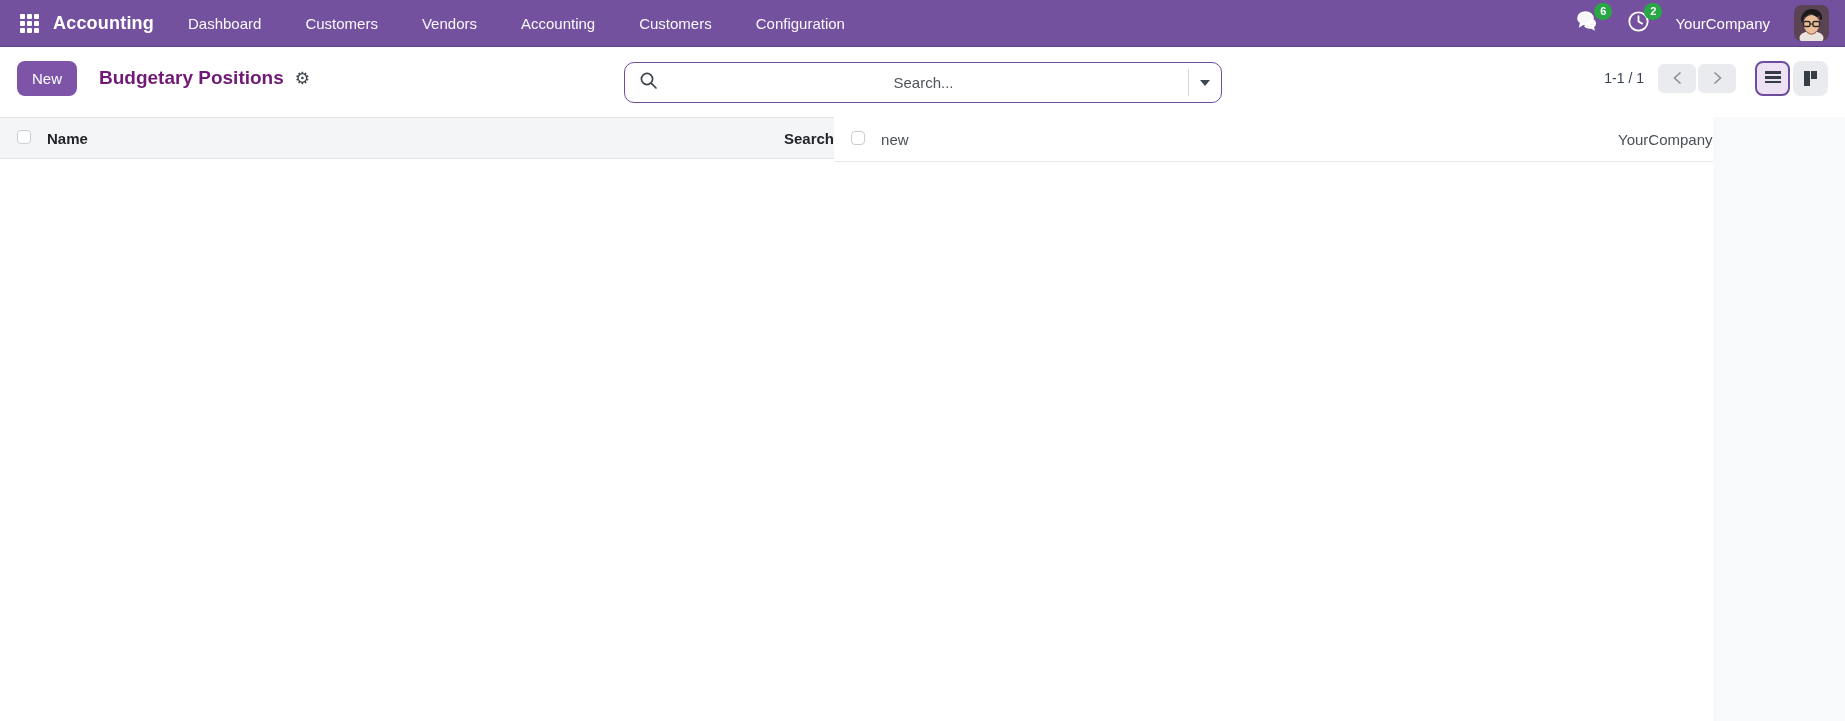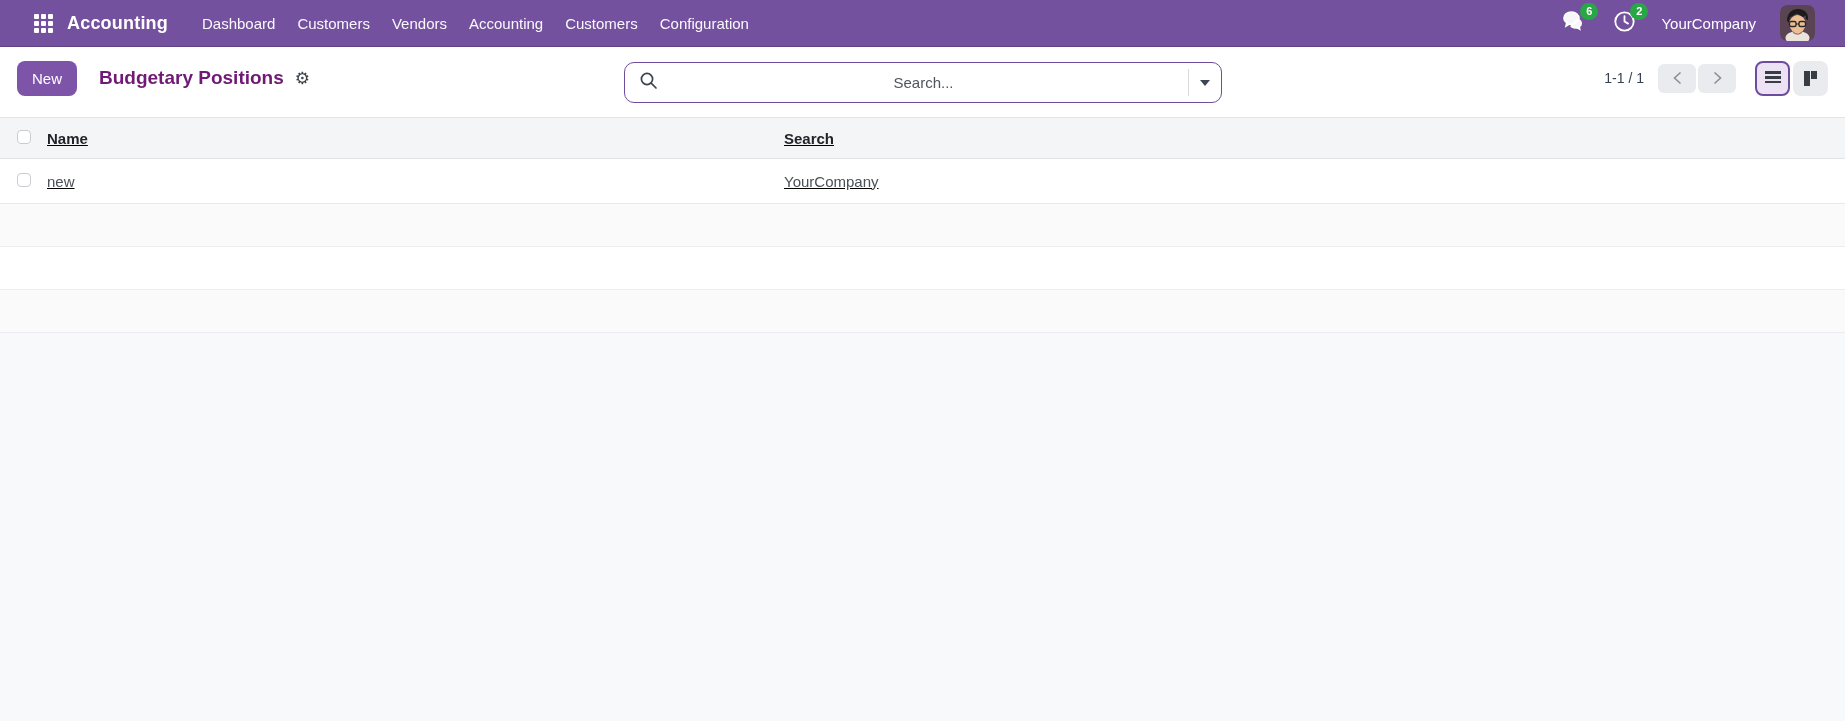--- a/index.html
+++ b/index.html
@@ -10,27 +10,27 @@
     --switcher-active-bg:#ece2f3;
     --switcher-active-border:#6d4c9e;
   }
   *{box-sizing:border-box;margin:0;padding:0;}
   html,body{width:1845px;height:721px;overflow:hidden;}
   body{font-family:"Liberation Sans",sans-serif;background:#f8f9fa;}
 
   
   .navbar{
     height:47px;background:var(--navbar-bg);display:flex;align-items:center;
-    padding:0 30px;color:#fff;border-bottom:1px solid rgba(0,0,0,.18);text-align:center;
+    padding:0 16px;color:#fff;border-bottom:1px solid rgba(0,0,0,.18);text-align:center;
   }
   .apps-grid{display:grid;grid-template-columns:repeat(3,5px);grid-template-rows:repeat(3,5px);
     gap:2px;margin:0 14px 0 4px;cursor:pointer;}
   .apps-grid i{background:#fff;border-radius:1px;}
   .brand{font-size:18px;font-weight:700;margin-right:34px;cursor:pointer;letter-spacing:.2px;}
-  .menu{display:flex;gap:22px;font-size:15px;}
+  .menu{display:flex;gap:44px;font-size:15px;}
   .menu-item{cursor:pointer;opacity:.96;white-space:nowrap;}
   .nav-right{margin-left:auto;display:flex;align-items:center;gap:24px;}
   .systray-icon{position:relative;width:26px;height:26px;display:flex;align-items:center;
     justify-content:center;cursor:pointer;}
   .badge{
     position:absolute;top:-7px;right:-11px;background:var(--badge-green);color:#fff;
     font-size:11px;font-weight:700;line-height:1;padding:3px 6px;border-radius:9px;
   }
   .company-name{font-size:15px;cursor:pointer;white-space:nowrap;}
   .avatar{width:35px;height:36px;border-radius:7px;overflow:hidden;cursor:pointer;flex:0 0 auto;}
@@ -77,21 +77,21 @@
     cursor:pointer;display:flex;align-items:center;justify-content:center;
   }
   .switch-btn.active{background:var(--switcher-active-bg);border:2px solid var(--switcher-active-border);}
   .list-glyph{width:16px;height:15px;
     background:repeating-linear-gradient(to bottom,#363d45 0 2.6px,transparent 2.6px 4.9px);}
   .kanban-glyph{position:relative;width:15px;height:15px;}
   .kanban-glyph::before{content:"";position:absolute;left:1px;top:0;width:6px;height:15px;background:#363d45;}
   .kanban-glyph::after{content:"";position:absolute;right:1px;top:0;width:6px;height:8px;background:#363d45;}
 
   
-  .list-view{background:#fff;display:flex;flex-direction:column;height:604px;text-decoration:underline;}
+  .list-view{background:#fff;display:flex;height:604px;}
   .lv-row{display:grid;grid-template-columns:47px 737px 1fr;align-items:center;}
   .lv-header{
     height:42px;background:#f4f5f6;border-top:1px solid #e2e4e8;border-bottom:1px solid #e2e4e8;
     font-weight:700;font-size:15px;color:#212529;
   }
   .lv-data{height:45px;border-bottom:1px solid #e7e9ec;font-size:15px;color:#495057;background:#fff;cursor:pointer;}
   .cell-check{padding-left:17px;}
   .checkbox{width:14px;height:14px;border:1px solid #c9cdd2;border-radius:4px;background:#fff;
     display:inline-block;cursor:pointer;}
   .col-header{cursor:pointer;}

